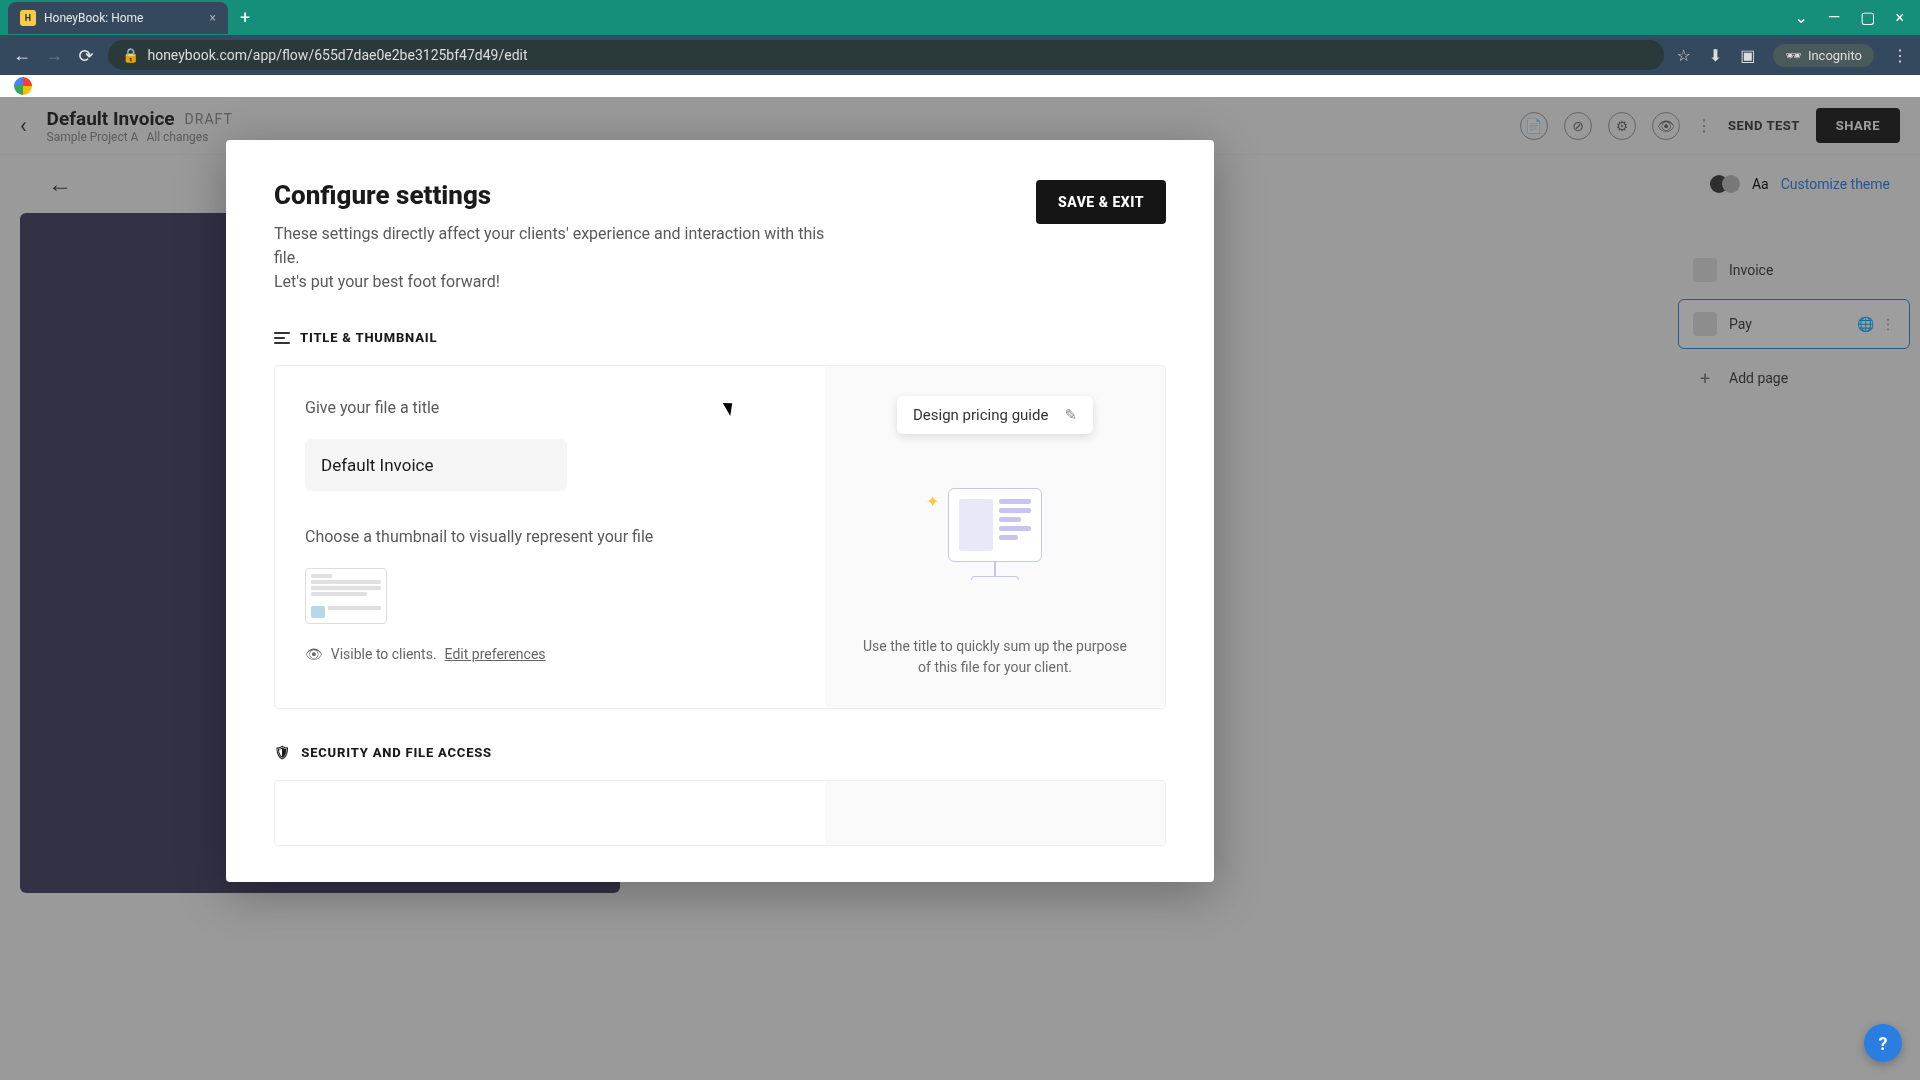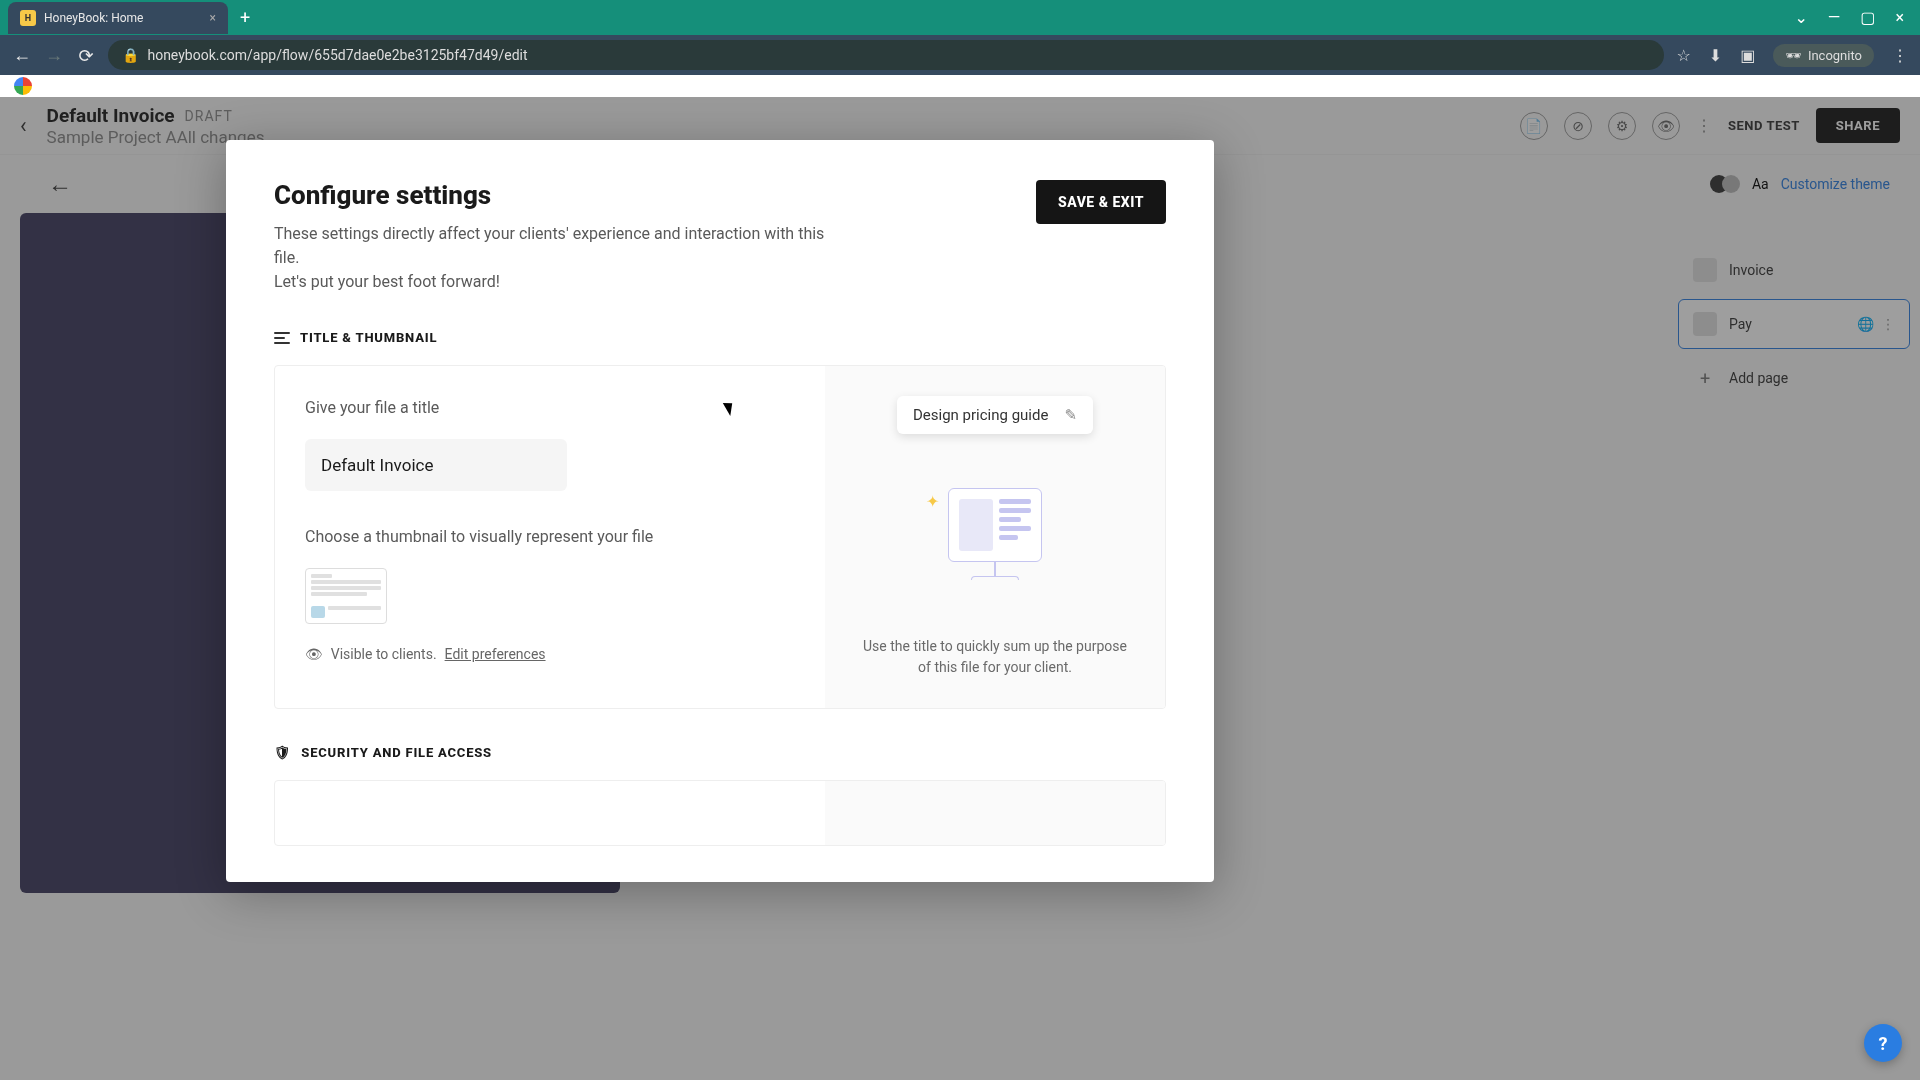--- a/index.html
+++ b/index.html
@@ -26,21 +26,21 @@
 .strip-icon { width: 18px; height: 18px; border-radius: 50%; background: conic-gradient(#ea4335 0 90deg, #fbbc05 90deg 180deg, #34a853 180deg 270deg, #4285f4 270deg); }
 
 
 .app-bg { position: absolute; top: 97px; left: 0; right: 0; bottom: 0; background: #f7f7f7; }
 .app-header { height: 58px; display: flex; align-items: center; padding: 0 20px; border-bottom: 1px solid #eee; }
 .back-arrow { font-size: 22px; color: #333; cursor: pointer; margin-right: 20px; }
 .title-block { display: flex; flex-direction: column; }
 .title-row { display: flex; align-items: center; gap: 10px; }
 .page-title { font-size: 19px; font-weight: 700; color: #1a1a1a; }
 .draft-badge { font-size: 14px; color: #8a8a8a; letter-spacing: 1px; }
-.subtitle-row { font-size: 17px; color: #888; display: flex; }
+.subtitle-row { font-size: 12px; color: #888; display: flex; gap: 8px; }
 .header-actions { margin-left: auto; display: flex; align-items: center; gap: 16px; }
 .icon-circle { width: 28px; height: 28px; border: 1.5px solid #999; border-radius: 50%; display: flex; align-items: center; justify-content: center; font-size: 14px; color: #666; cursor: pointer; }
 .send-test { font-size: 13px; font-weight: 700; letter-spacing: 0.5px; color: #333; cursor: pointer; }
 .share-btn { background: #151515; color: #fff; padding: 10px 20px; font-size: 13px; font-weight: 700; letter-spacing: 0.5px; border-radius: 4px; cursor: pointer; }
 
 .sub-toolbar { height: 58px; display: flex; align-items: center; padding: 0 30px 0 48px; }
 .sub-back { font-size: 24px; color: #333; cursor: pointer; }
 .sub-right { margin-left: auto; display: flex; align-items: center; gap: 12px; font-size: 14px; }
 .circles { display: flex; gap: -4px; }
 .circle { width: 18px; height: 18px; border-radius: 50%; }

